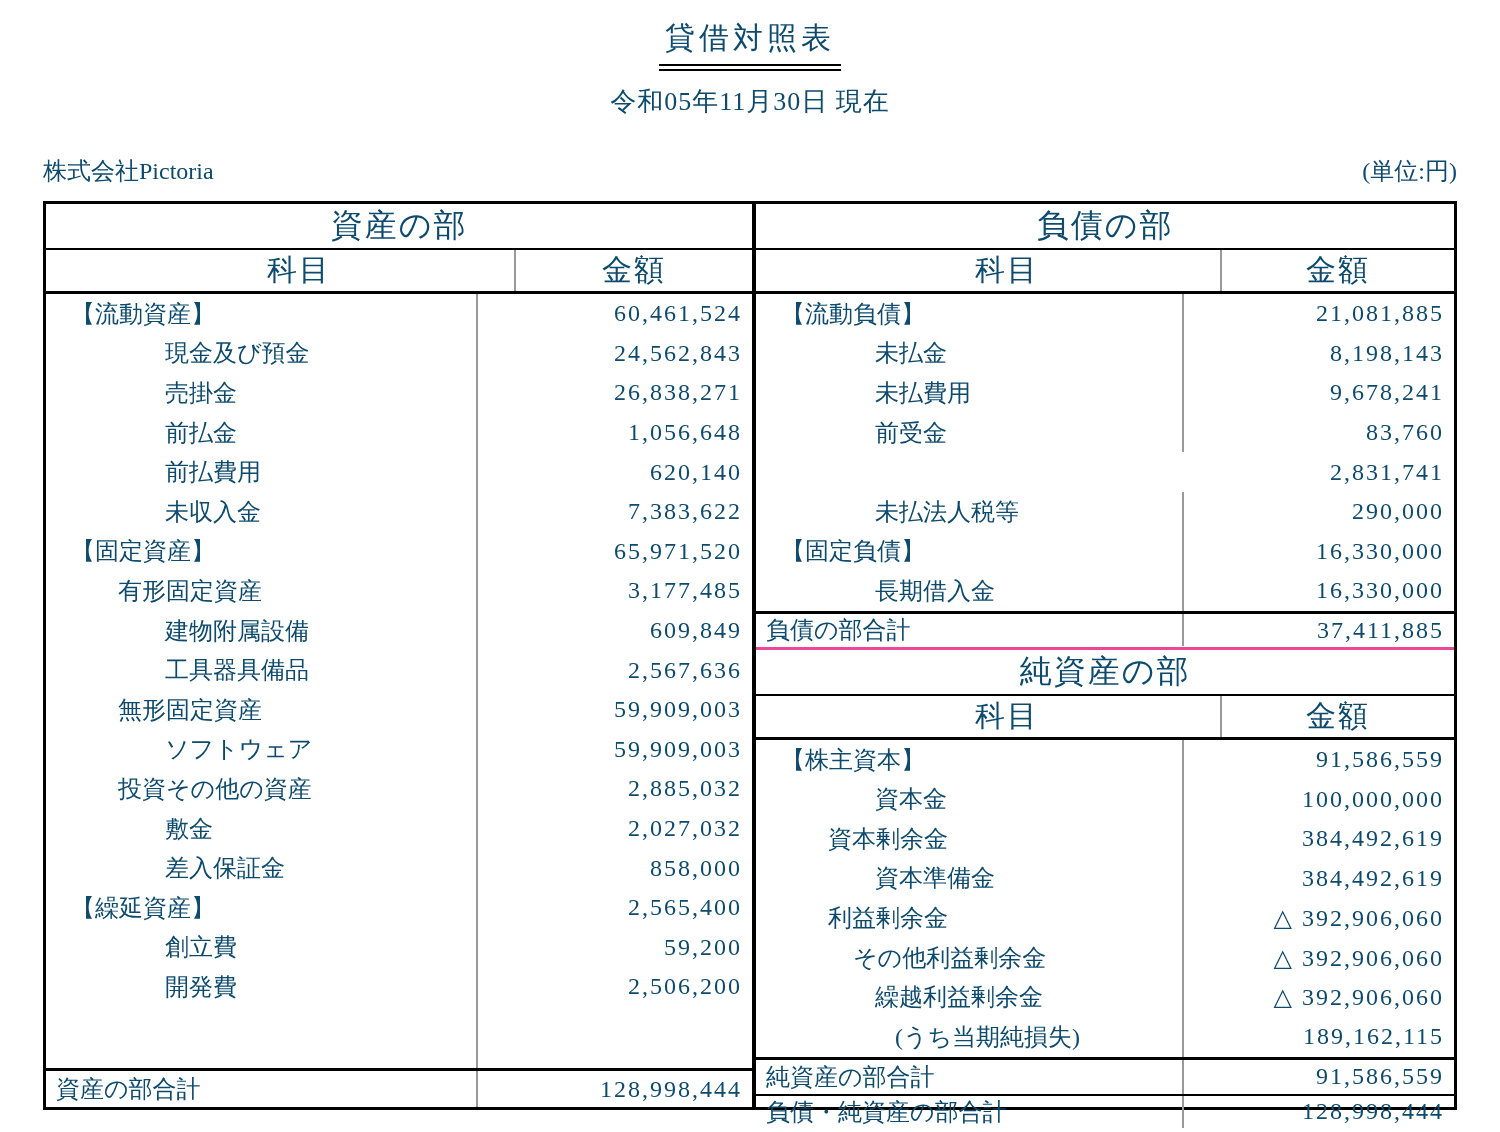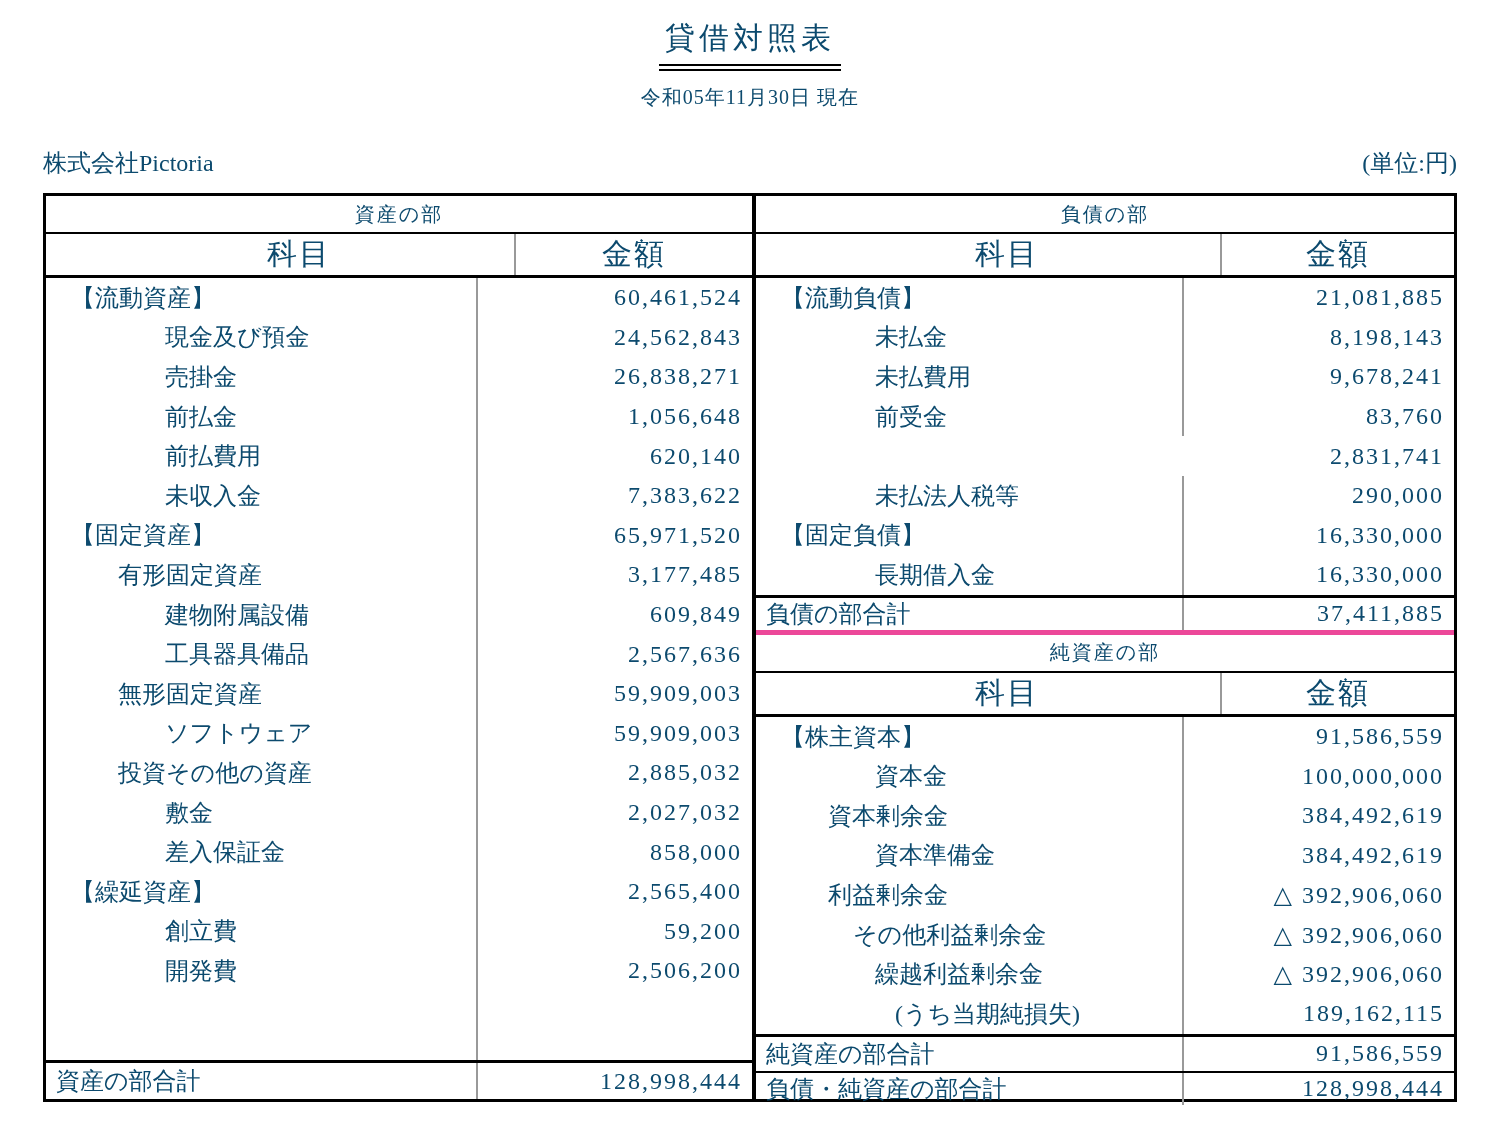--- a/index.html
+++ b/index.html
@@ -5,32 +5,32 @@
   html,body { margin:0; padding:0; background:#ffffff; }
   .page {
     position:relative; width:1500px; height:1132px; background:#ffffff;
     font-family:"Liberation Serif","DejaVu Serif",serif; color:#0c4a6e; overflow:hidden;
   }
   .title-wrap { text-align:center; padding-top:18px; }
   .doc-title {
     display:inline-block; font-size:30px; font-weight:normal; letter-spacing:4px;
     padding:0 6px 5px 6px; border-bottom:7px double #000;
   }
-  .subtitle { text-align:center; font-size:20px; margin-top:13px; letter-spacing:1px; }
+  .subtitle { text-align:center; font-size:26px; margin-top:13px; letter-spacing:1px; }
   .meta { display:flex; justify-content:space-between; align-items:center;
           margin:36px 43px 14px 43px; font-size:24px; }
 
   .bs { display:flex; margin-left:43px; width:1414px; height:909px;
         border:3px solid #000; box-sizing:border-box; }
   .half { display:flex; flex-direction:column; box-sizing:border-box; }
   .half.left  { width:710px; border-right:4px solid #000; }
   .half.right { flex:1; }
 
   .sec-head { flex:0 0 38px; display:flex; align-items:center; justify-content:center;
-              font-size:20px; letter-spacing:2px; border-bottom:2px solid #000; box-sizing:border-box; }
+              font-size:32px; letter-spacing:2px; border-bottom:2px solid #000; box-sizing:border-box; }
   .col-head { flex:0 0 37px; display:flex; font-size:30px; border-bottom:3px solid #000; box-sizing:border-box;padding-left:38px; }
   .col-head .c1 { display:flex; align-items:center; justify-content:center;
                   border-right:2px solid #999; box-sizing:border-box; letter-spacing:2px; }
   .col-head .c2 { flex:1; display:flex; align-items:center; justify-content:center; letter-spacing:2px; }
   .left  .c1, .left  .lbl, .left  .fl { width:432px; }
   .right .c1, .right .lbl, .right .fl { width:428px; }
 
   .row { flex:0 0 39.6px; display:flex; font-size:24px; box-sizing:border-box; }
   .lbl { display:flex; align-items:center; white-space:nowrap;
          border-right:2px solid #999; box-sizing:border-box; }
@@ -42,21 +42,21 @@
   .lv4 { padding-left:97px; }
   .lv5 { padding-left:119px; }
   .lv6 { padding-left:139px; }
   .t   { padding-left:10px; }
 
   .filler { flex:1 1 auto; display:flex; }
   .filler .fl { border-right:2px solid #999; box-sizing:border-box; }
   .filler .fv { flex:1; }
 
   .total { flex:0 0 39px; border-top:3px solid #000; }
-  .total.bbk { border-bottom:5px solid #ec4899;align-items:center; }
+  .total.bbk { border-bottom:3px solid #ec4899;align-items:center; }
   .total.bthin { border-bottom:2px solid #000; }
   .grand { flex:1 1 auto;gap:48px; }
 </style>
 </head>
 <body>
 
 <div class="page">
 
   <div class="title-wrap">
     <span class="doc-title">貸借対照表</span>

